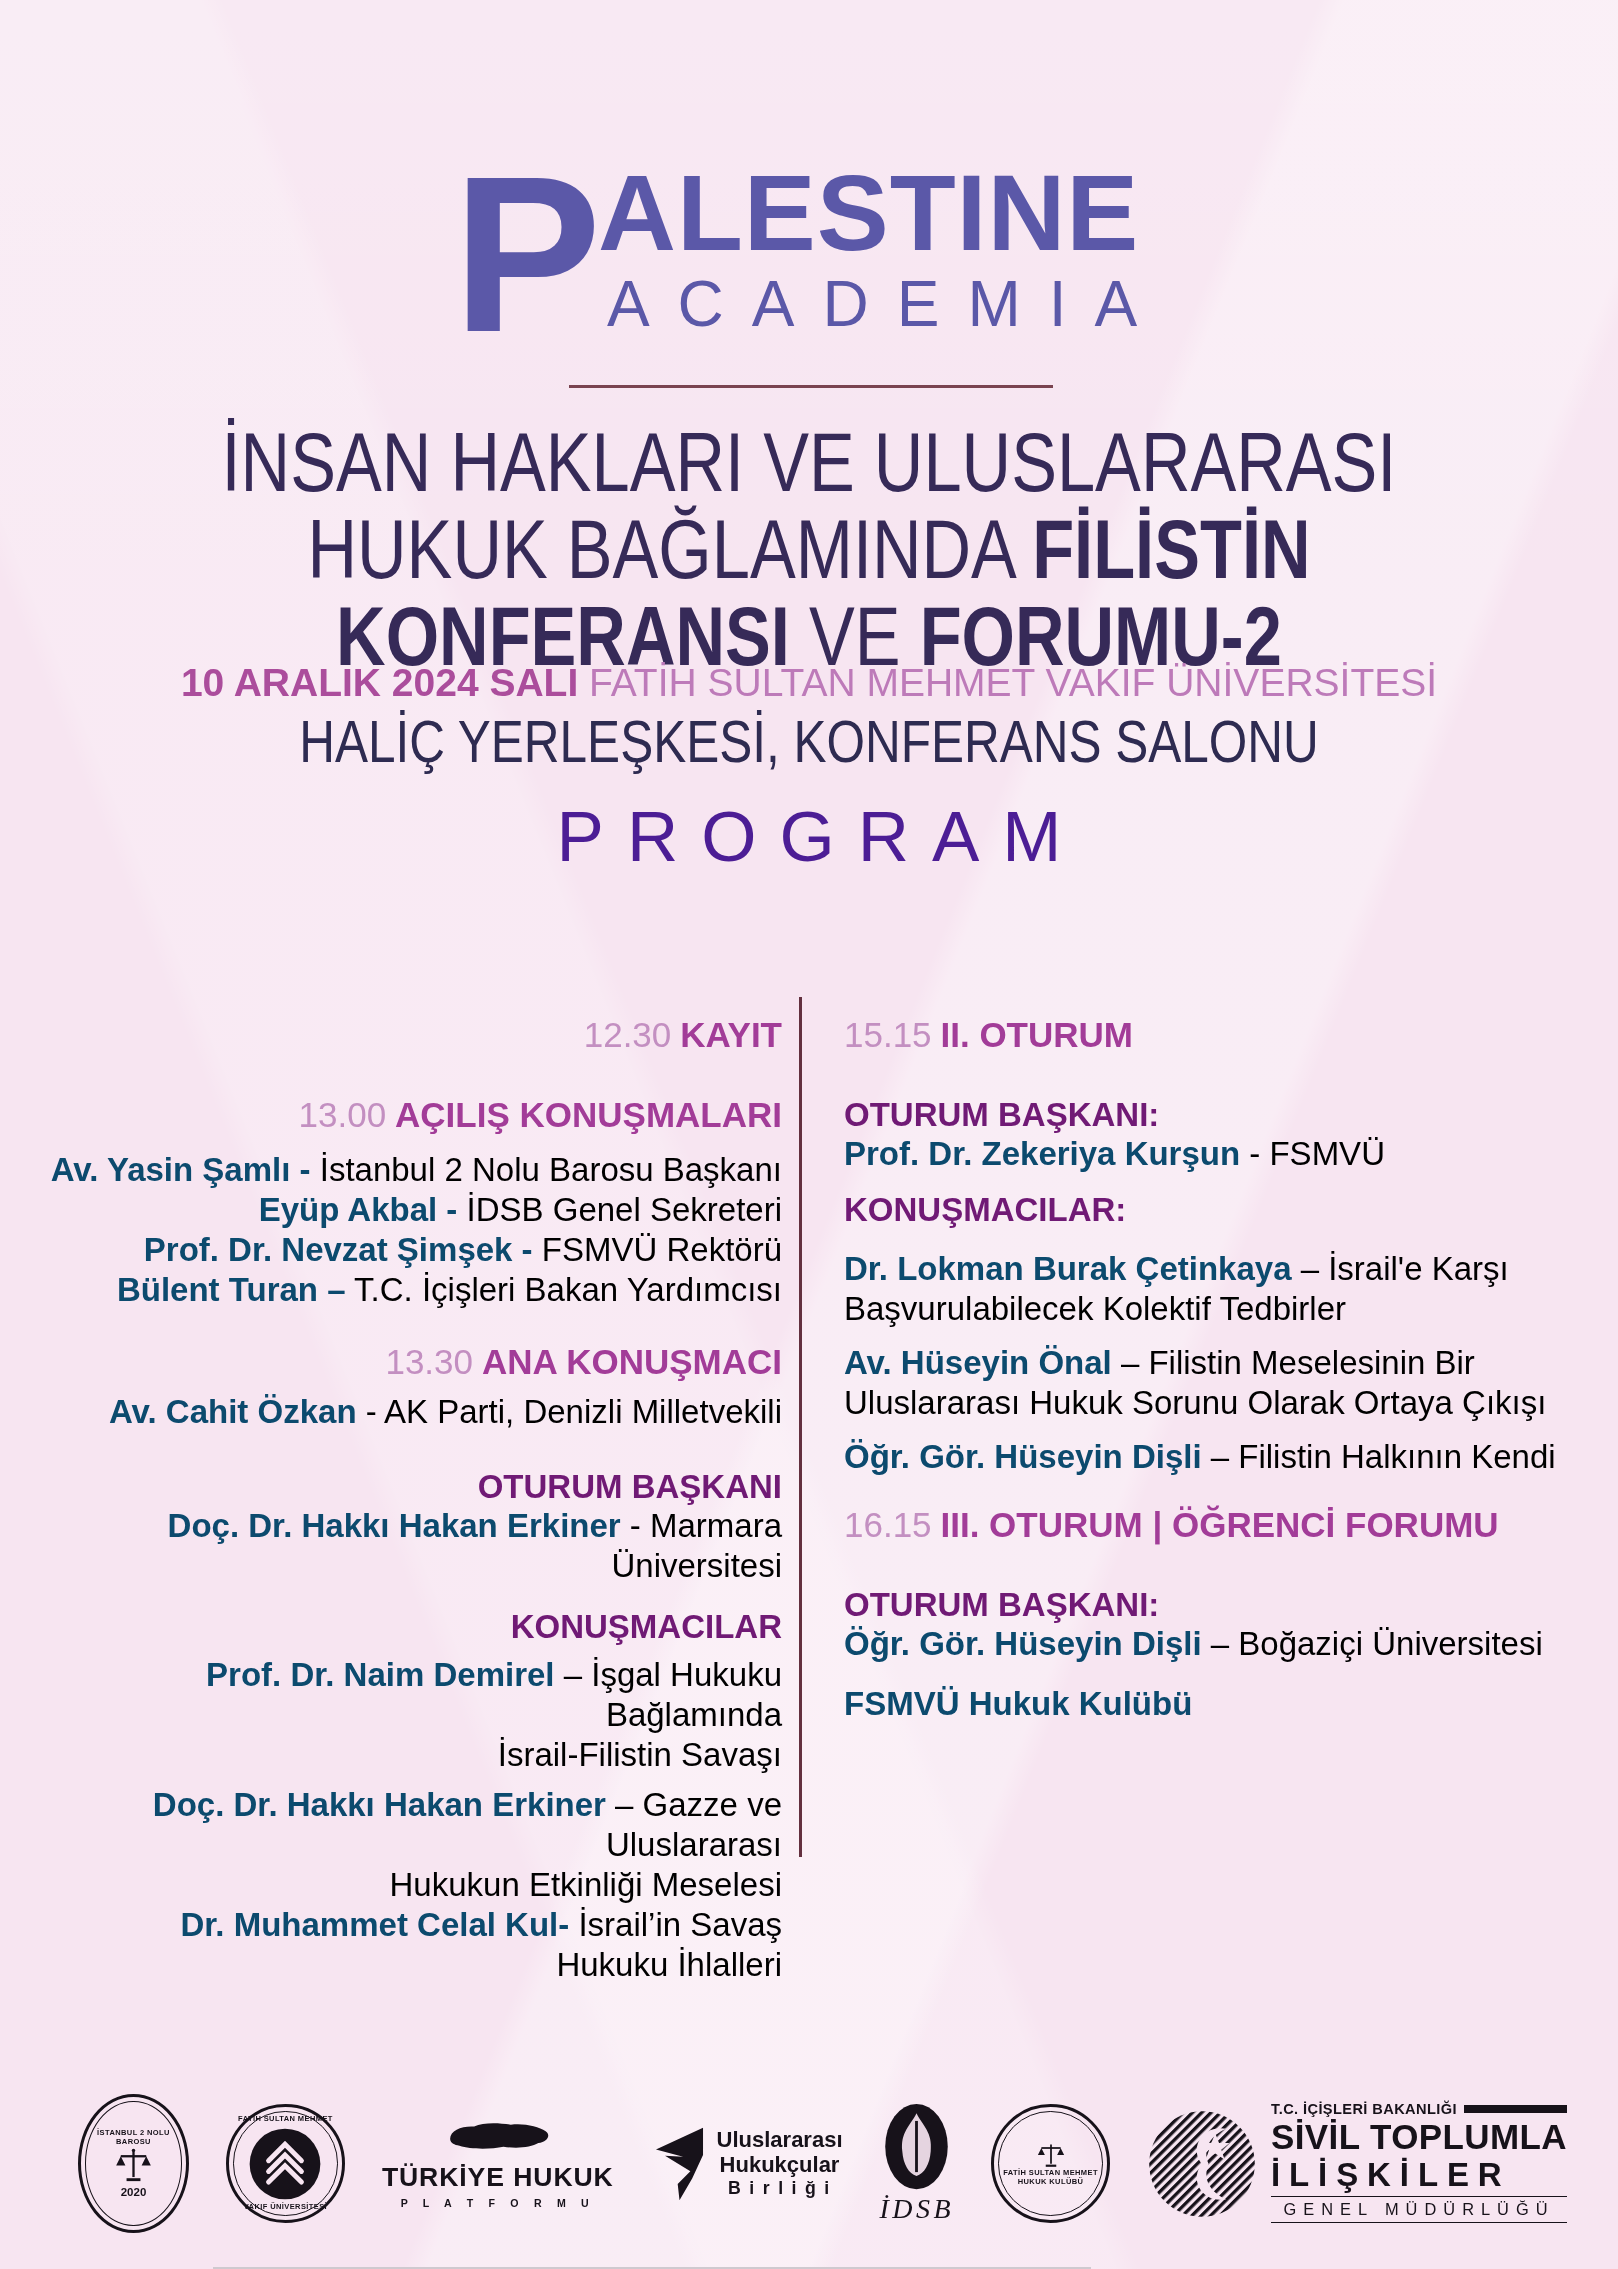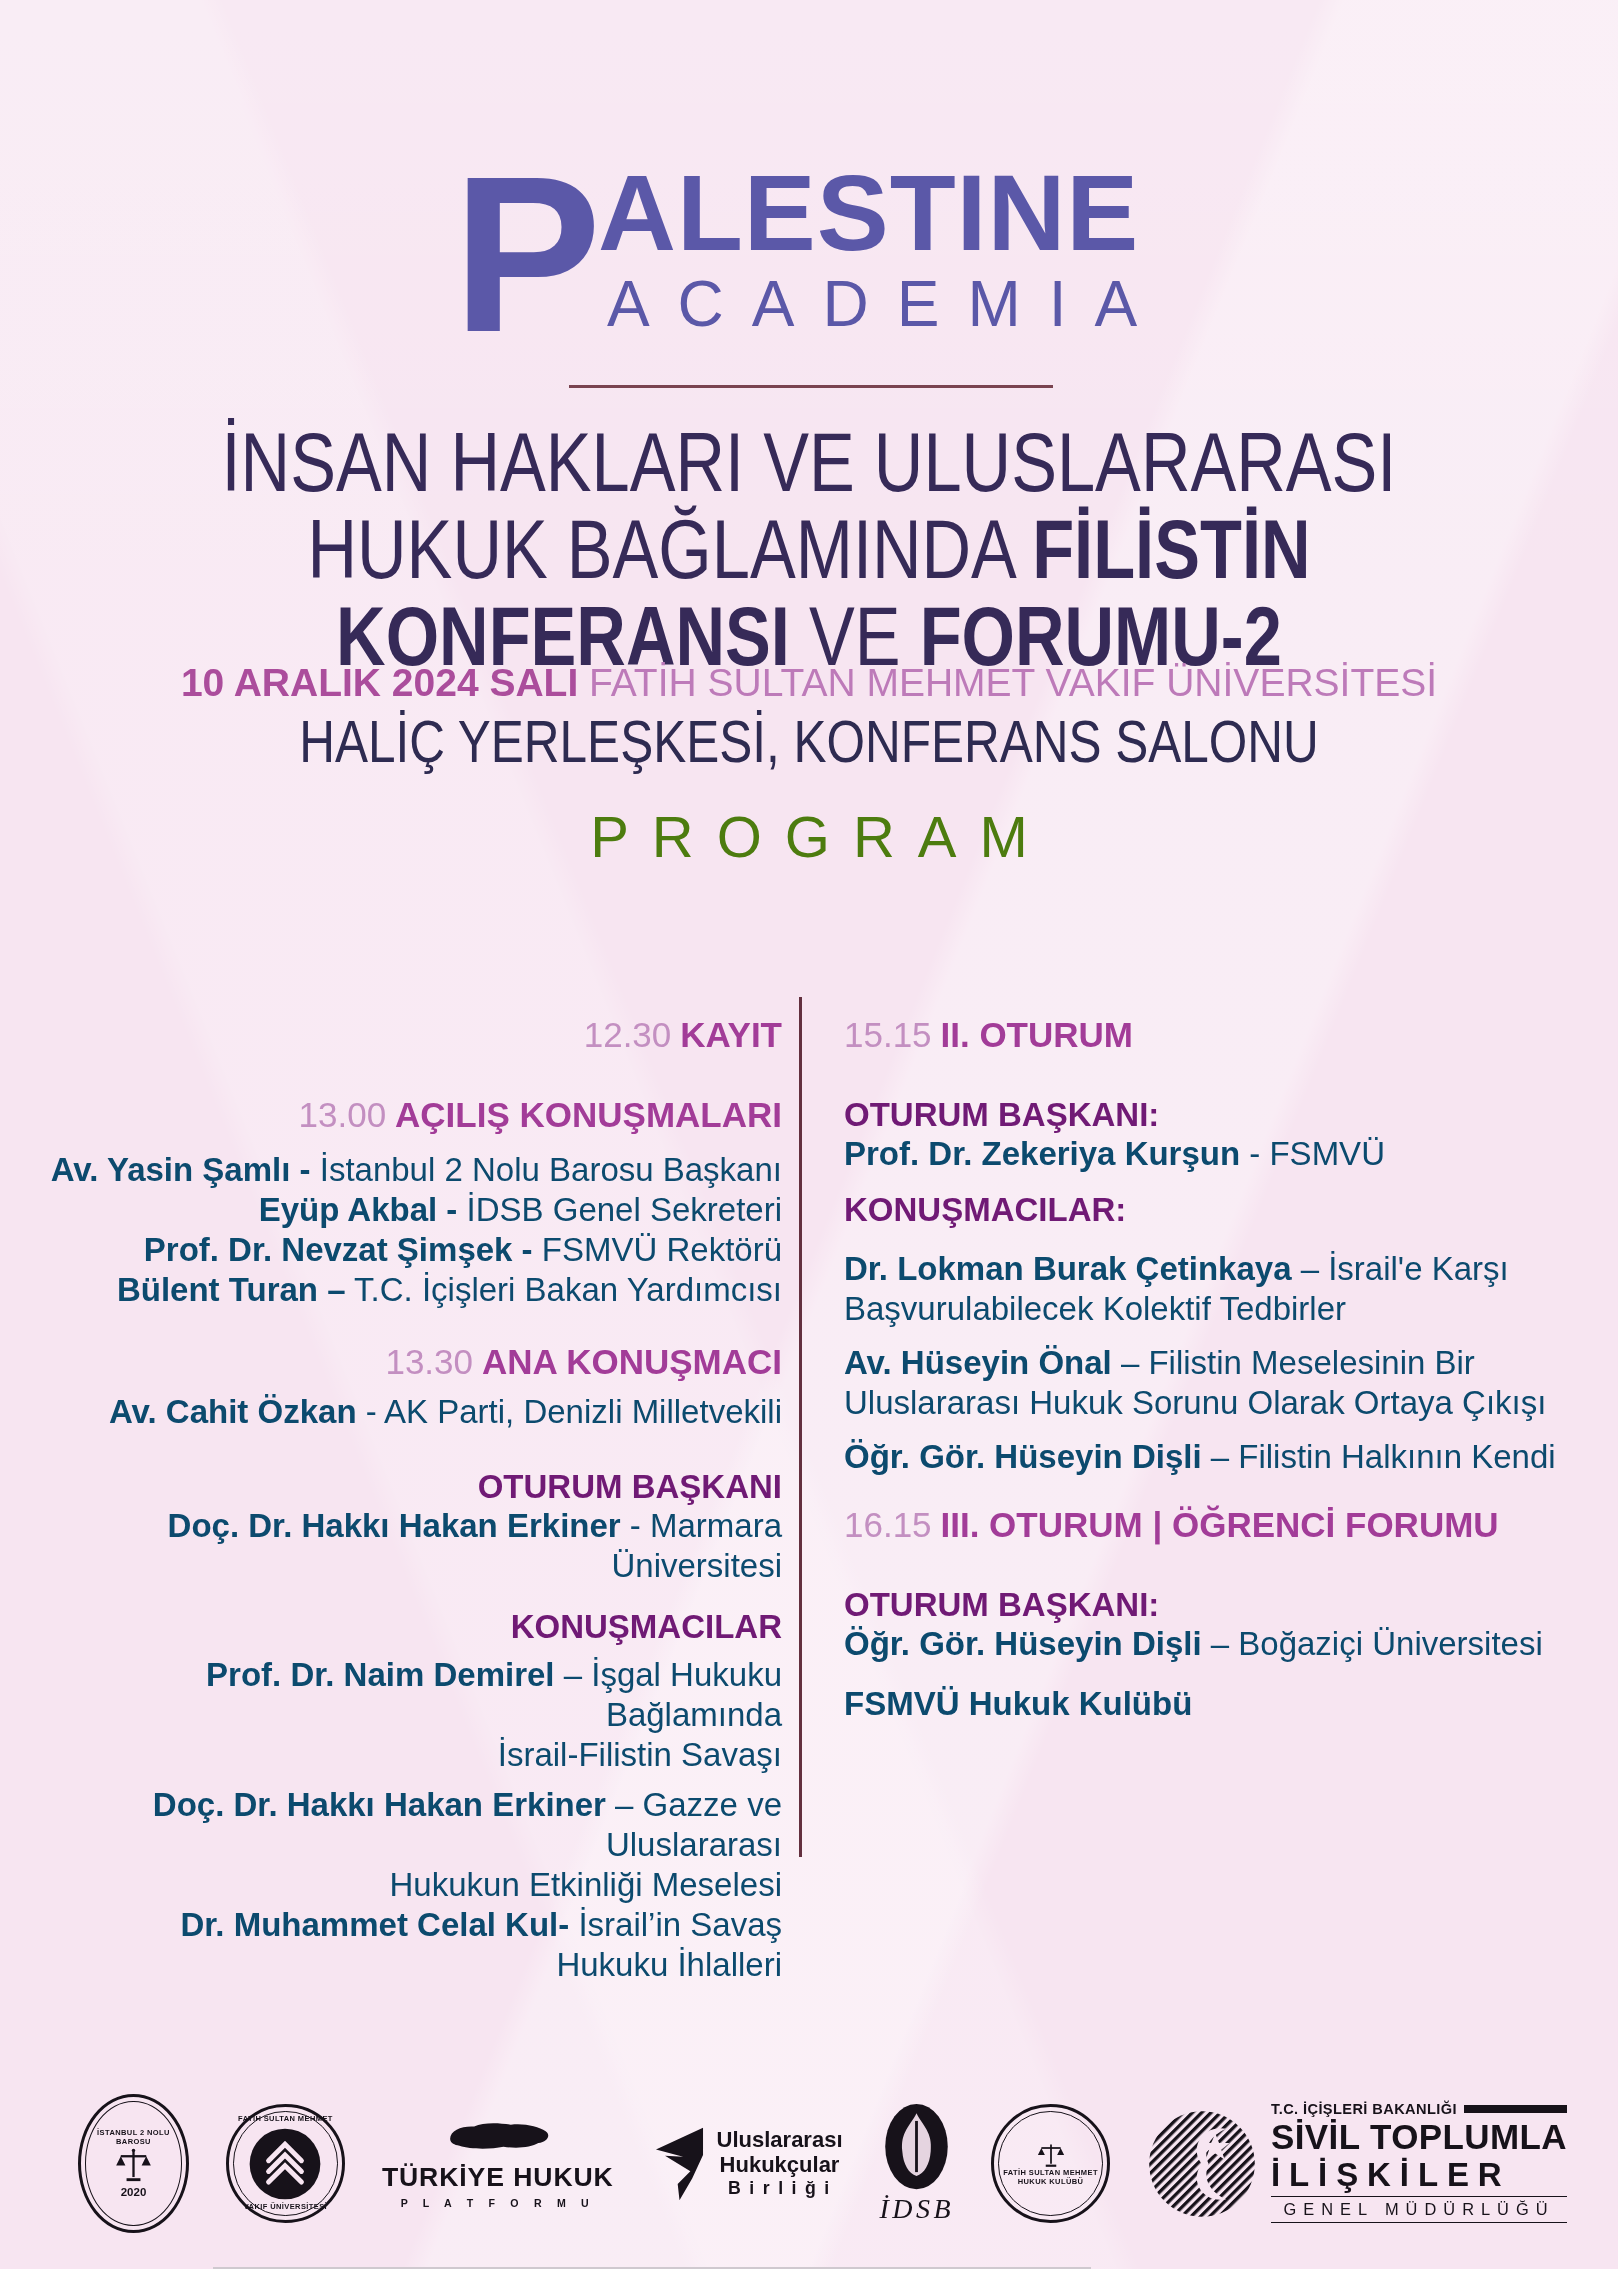--- a/index.html
+++ b/index.html
@@ -19,35 +19,35 @@
   .logo-divider{position:absolute;top:385px;left:569px;width:484px;height:2.7px;background:#7a4350;}
 
   
   .title{position:absolute;top:415px;left:0;right:0;text-align:center;color:#362a58;}
   .title-line{font-size:78px;line-height:87px;font-weight:400;transform:scale(0.88,1.08);transform-origin:center top;white-space:nowrap;}
   .title-line b{font-weight:700;}
   .subtitle-date{position:absolute;top:661px;left:0;right:0;text-align:center;font-size:39px;line-height:44px;white-space:nowrap;}
   .subtitle-date .d1{font-weight:700;color:#ab4d9c;}
   .subtitle-date .d2{font-weight:400;color:#bd7ab9;}
   .subtitle-venue{position:absolute;top:708px;left:0;right:0;text-align:center;font-size:55px;line-height:62px;color:#2e2b51;font-weight:400;transform:scale(0.9,1.08);transform-origin:center top;white-space:nowrap;}
-  .program-heading{position:absolute;top:792px;left:0;right:0;text-align:center;font-size:58px;line-height:89px;letter-spacing:23px;color:#4d7c0f;font-weight:400;text-indent:23px;}
+  .program-heading{position:absolute;top:792px;left:0;right:0;text-align:center;font-size:71px;line-height:89px;letter-spacing:23px;color:#4c1d95;font-weight:400;text-indent:23px;}
 
   
   .v-divider{position:absolute;left:799px;top:997px;width:2.7px;height:860px;background:#63303f;}
   .col{position:absolute;top:1013px;font-size:33px;}
   .col-left{left:35px;width:747px;text-align:right;}
   .col-right{left:844px;width:736px;text-align:left;}
   .h-row{font-size:35px;line-height:43px;white-space:nowrap;}
   .col-left .h-row{margin-right:0;}
   .time{color:#c38fc1;font-weight:400;}
   .stitle{color:#a23c98;font-weight:700;margin-left:8.9px;}
   .subhead{font-size:33px;font-weight:700;color:#701a75;line-height:39px;}
   .line{font-size:33px;line-height:40px;color:#474070;}
   .name{font-weight:700;color:#0c4a6e;}
-  .desc{font-weight:400;color:#0c4a6e;}
+  .desc{font-weight:400;color:#000000;}
   .indent2{padding-left:208px;} .mt10{margin-top:8.9px;} .mt12{margin-top:10.6px;} .mt16{margin-top:14px;}
   .mt18{margin-top:16px;} .mt22{margin-top:19.5px;} .mt24{margin-top:21px;}
   .mt30{margin-top:26.6px;} .mt34{margin-top:30px;} .mt40{margin-top:35px;} .mt42{margin-top:37px;}
   .mt44{margin-top:39px;} .mt46{margin-top:41px;}
 
   
   .footer{position:absolute;left:78px;right:51px;top:2082px;height:163px;display:flex;align-items:center;justify-content:space-between;color:#17121a;}
   .lg{display:flex;align-items:center;color:#17121a;}
   .seal{position:relative;border:3.5px solid #17121a;border-radius:50%;display:flex;flex-direction:column;align-items:center;justify-content:center;}
   .seal::before{content:"";position:absolute;inset:4.4px;border:1.8px solid #17121a;border-radius:50%;}

